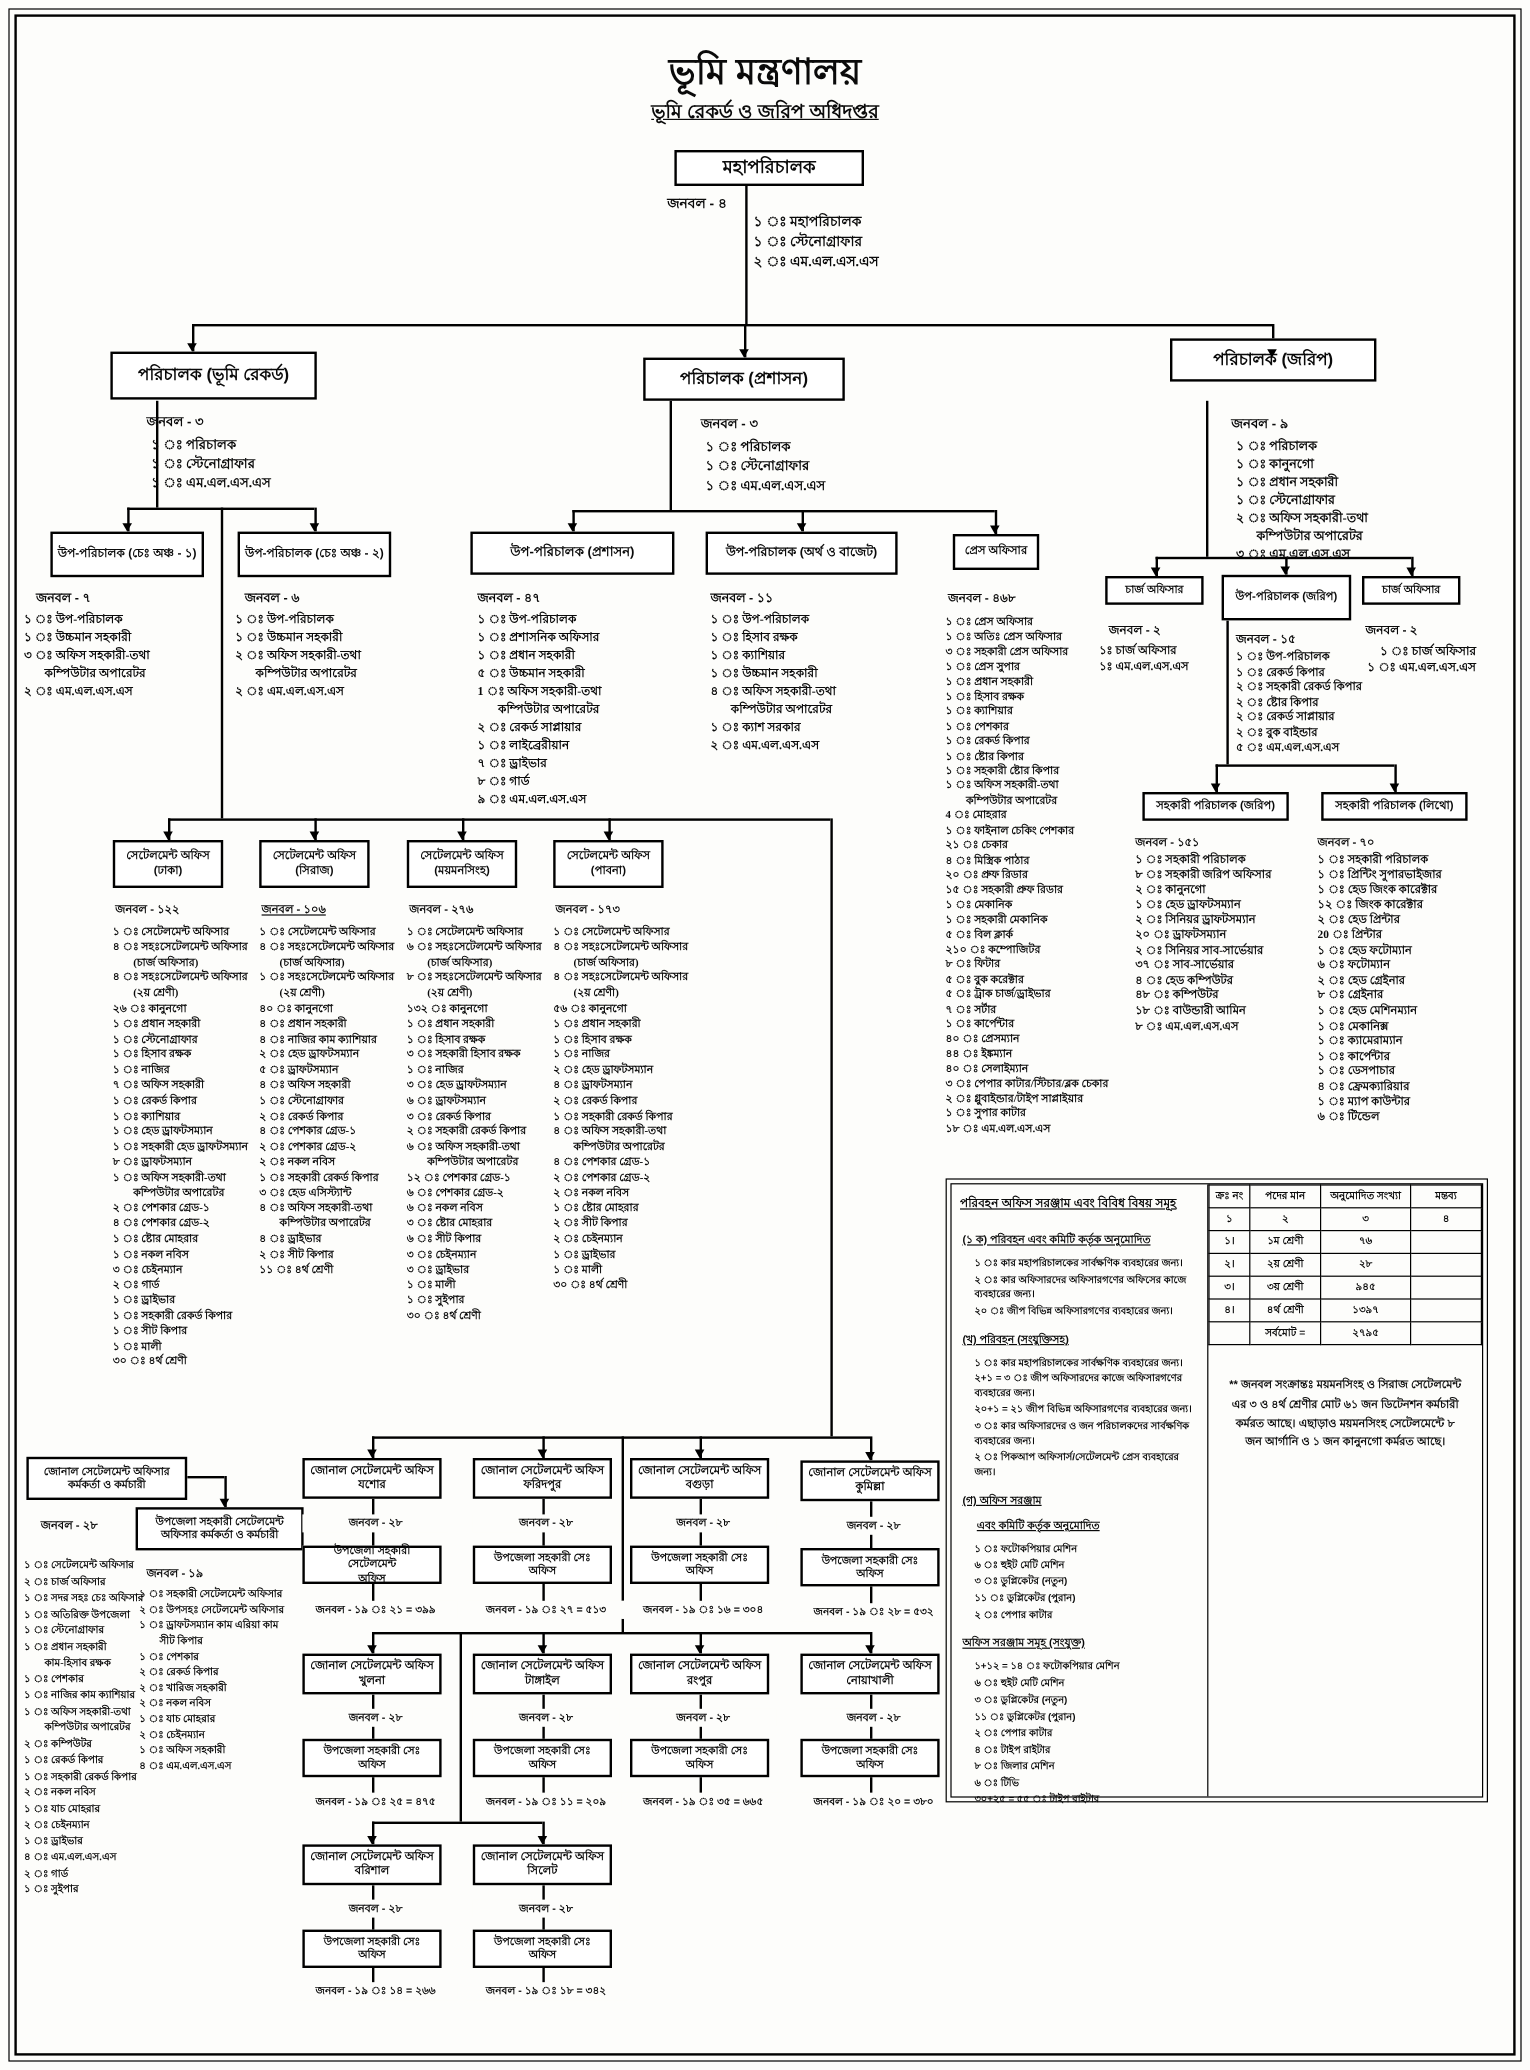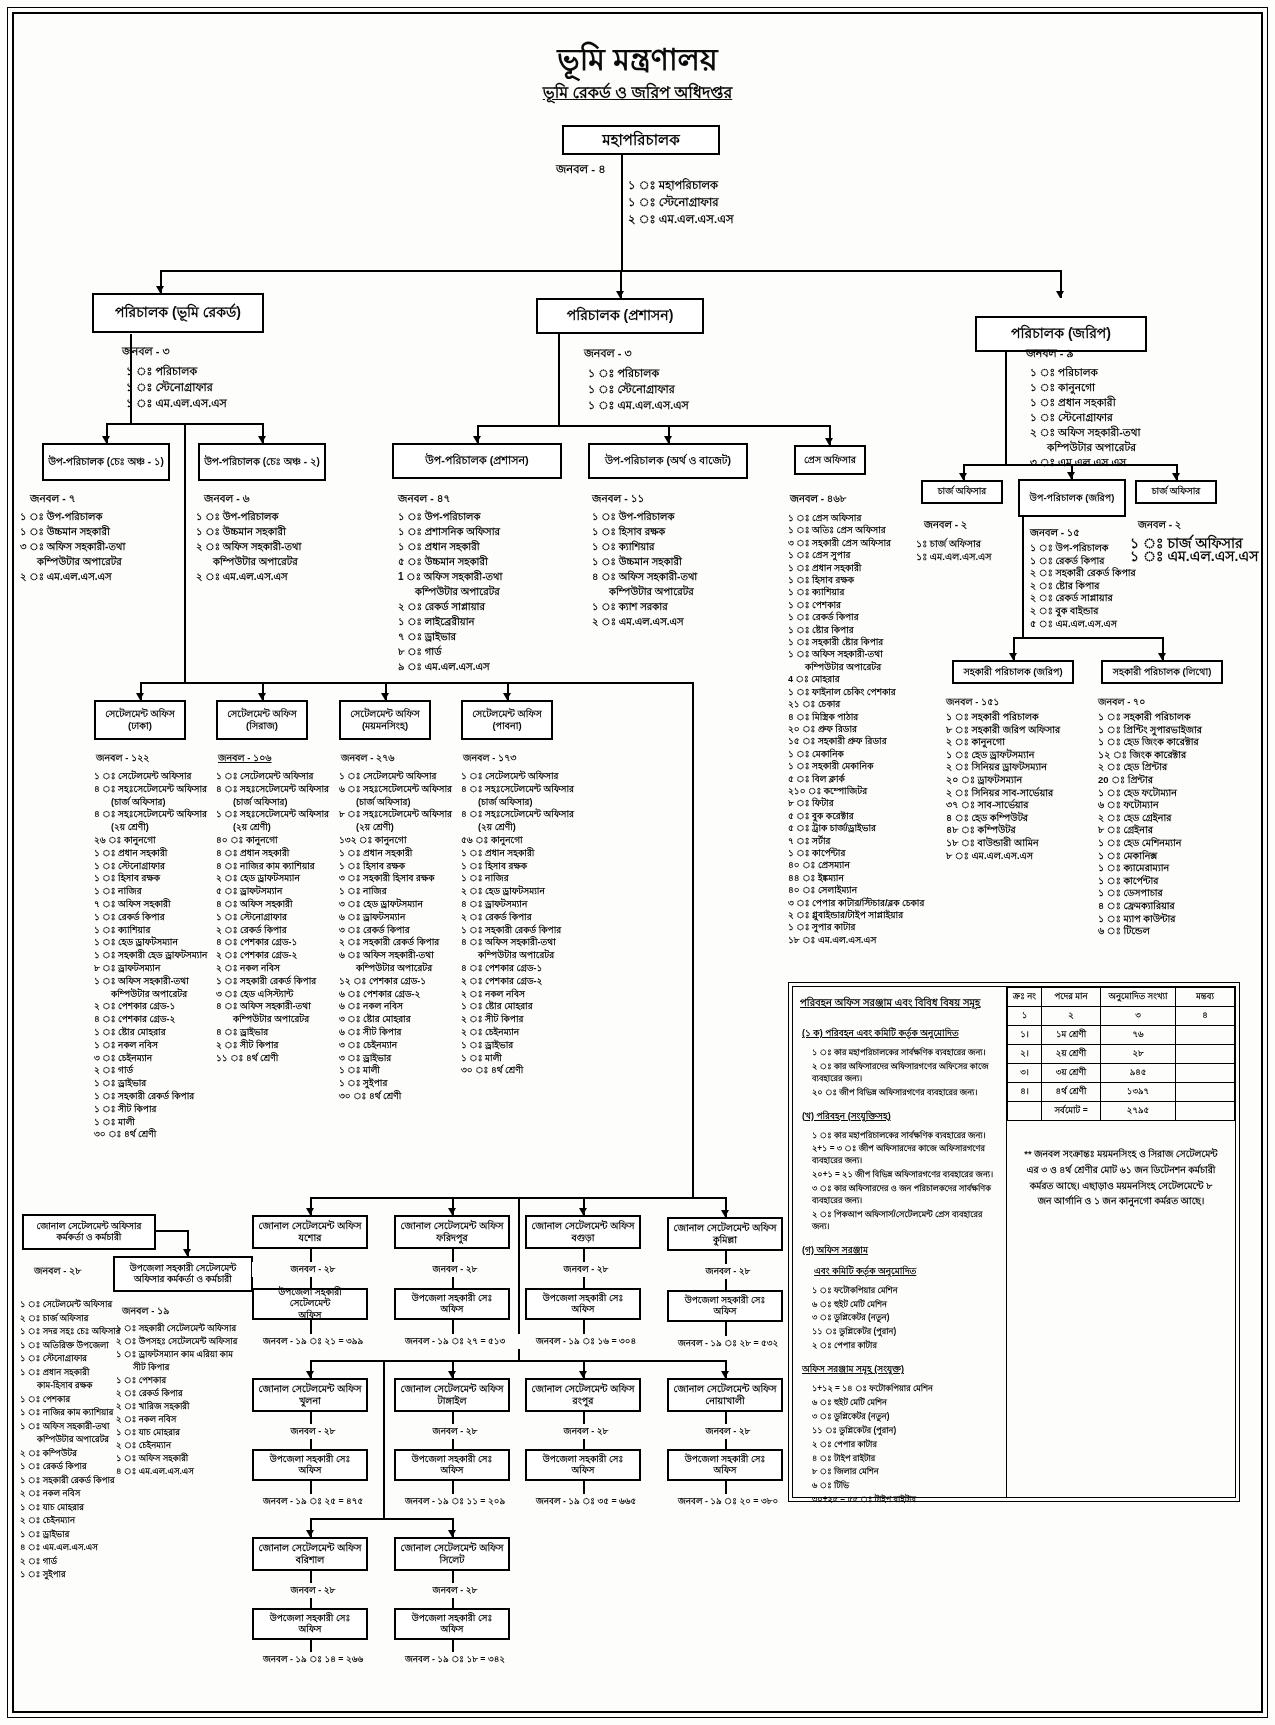--- a/index.html
+++ b/index.html
@@ -11,21 +11,21 @@
   .hline{height:2px;}
   .vline{width:2px;}
   .arr{position:absolute;width:0;height:0;border-left:4px solid transparent;border-right:4px solid transparent;
        border-top:7px solid #000;z-index:3;}
   .box{position:absolute;border:2px solid #000;background:#fff;z-index:2;display:flex;flex-direction:column;
        align-items:center;justify-content:center;text-align:center;font-weight:700;line-height:1.25;padding:2px 3px;box-sizing:border-box;}
   .lbl{position:absolute;font-weight:700;z-index:2;white-space:nowrap;}
   .lbl.center{text-align:center;}
   .lbl.u{text-decoration:underline;}
   .lbl.bg{background:#fdfdfb;padding:0 3px;}
-  .list{position:absolute;font-weight:700;z-index:2;}
+  .list{position:absolute;font-weight:700;z-index:2;font-family:Liberation Serif, serif;}
   .list .li{white-space:nowrap;}
   .list .li.wrap{white-space:normal;}
   .list .li.ind{padding-left:17px;}
   .notebox{position:absolute;left:788px;top:982px;width:452px;height:520px;border:1px solid #000;background:#fdfdfb;z-index:2;box-sizing:border-box;}
   .notebox-in{position:absolute;inset:3px;border:1px solid #000;display:flex;}
   .note-left{width:214px;border-right:1px solid #000;padding:8px 7px;box-sizing:border-box;font-weight:700;}
   .nl-title{font-size:10px;text-decoration:underline;margin-bottom:14px;}
   .nl-sec-title{font-size:9px;text-decoration:underline;margin:10px 0 6px 2px;}
   .nl-sec-title2{font-size:9px;text-decoration:underline;margin:2px 0 6px 14px;}
   .nl-item{font-size:8.2px;line-height:1.45;margin-left:12px;margin-bottom:2px;}
@@ -100,21 +100,21 @@
       <div class="vline" style="left: 452px; top: 1571px; height: 81px;"></div>
       <div class="box" style="left: 562px; top: 125px; width: 158px; height: 30px; font-size: 15px;">
         <div>মহাপরিচালক</div>
       </div>
       <div class="box" style="left: 92px; top: 293px; width: 172px; height: 40px; font-size: 14px;">
         <div>পরিচালক (ভূমি রেকর্ড)</div>
       </div>
       <div class="box" style="left: 536px; top: 298px; width: 168px; height: 36px; font-size: 14px;">
         <div>পরিচালক (প্রশাসন)</div>
       </div>
-      <div class="box" style="left: 975px; top: 316px; width: 172px; height: 36px; font-size: 14px;">
+      <div class="box" style="left: 975px; top: 282px; width: 172px; height: 36px; font-size: 14px;">
         <div>পরিচালক (জরিপ)</div>
       </div>
       <div class="box" style="left: 42px; top: 443px; width: 128px; height: 38px; font-size: 10px;">
         <div>উপ-পরিচালক (চেঃ অঞ্চ - ১)</div>
       </div>
       <div class="box" style="left: 198px; top: 443px; width: 128px; height: 38px; font-size: 10px;">
         <div>উপ-পরিচালক (চেঃ অঞ্চ - ২)</div>
       </div>
       <div class="box" style="left: 392px; top: 443px; width: 170px; height: 36px; font-size: 11px;">
         <div>উপ-পরিচালক (প্রশাসন)</div>
@@ -390,21 +390,21 @@
       </div>
       <div class="list" style="left: 1030px; top: 542px; width: 150px; font-size: 9.5px; line-height: 12.6px;">
         <div class="li">১ ঃ উপ-পরিচালক</div>
         <div class="li">১ ঃ রেকর্ড কিপার</div>
         <div class="li">২ ঃ সহকারী রেকর্ড কিপার</div>
         <div class="li">২ ঃ ষ্টোর কিপার</div>
         <div class="li">২ ঃ রেকর্ড সাপ্লায়ার</div>
         <div class="li">২ ঃ বুক বাইন্ডার</div>
         <div class="li">৫ ঃ এম.এল.এস.এস</div>
       </div>
-      <div class="list" style="left: 1130px; top: 537px; width: 100px; font-size: 14px; line-height: 13px;">
+      <div class="list" style="left: 1130px; top: 537px; width: 100px; font-size: 10px; line-height: 13px; text-align: right;">
         <div class="li">১ ঃ চার্জ অফিসার</div>
         <div class="li">১ ঃ এম.এল.এস.এস</div>
       </div>
       <div class="list" style="left: 946px; top: 711px; width: 150px; font-size: 9.5px; line-height: 12.6px;">
         <div class="li">১ ঃ সহকারী পরিচালক</div>
         <div class="li">৮ ঃ সহকারী জরিপ অফিসার</div>
         <div class="li">২ ঃ কানুনগো</div>
         <div class="li">১ ঃ হেড ড্রাফটসম্যান</div>
         <div class="li">২ ঃ সিনিয়র ড্রাফটসম্যান</div>
         <div class="li">২০ ঃ ড্রাফটসম্যান</div>

